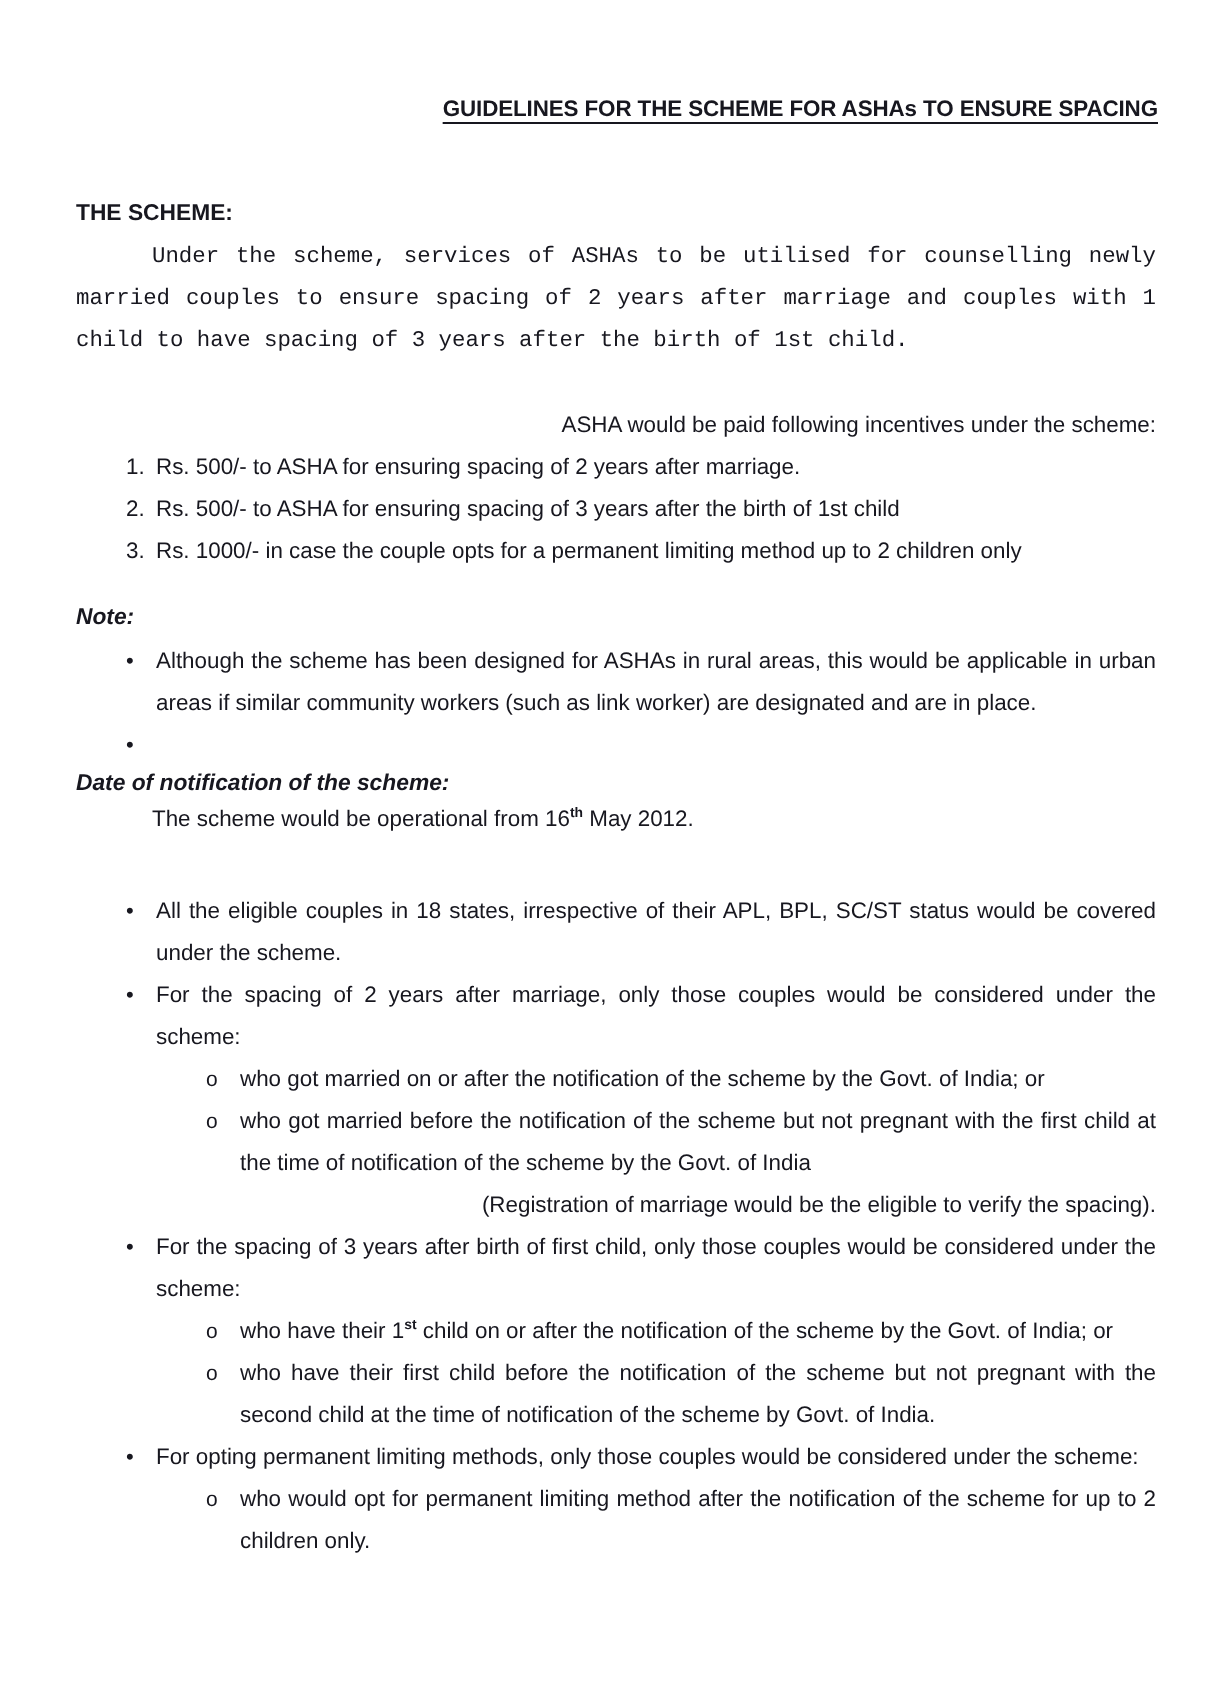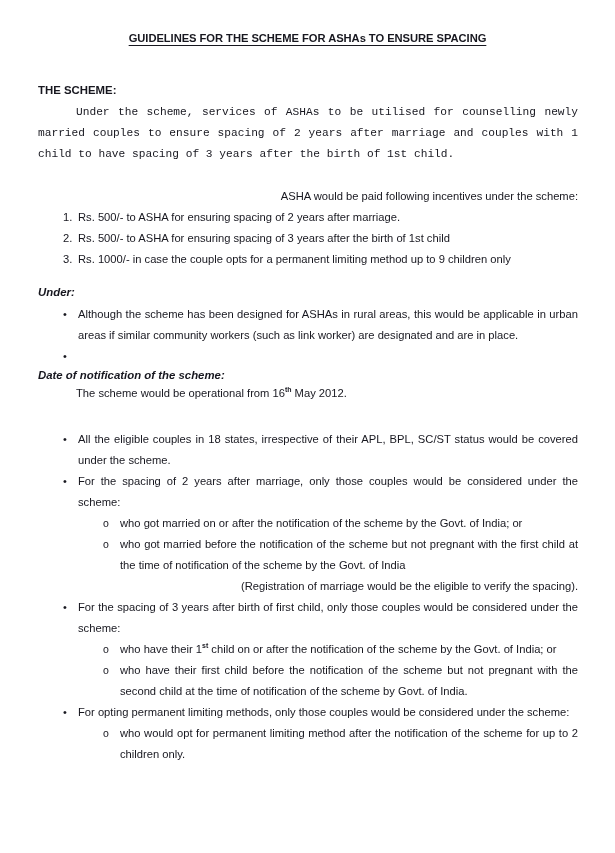--- a/index.html
+++ b/index.html
@@ -18,27 +18,27 @@
   .page {
     position: relative;
     width: 615px;
     height: 853px;
     box-sizing: border-box;
     padding: 0;
   }
 
   
   .doc-title {
-    text-align: center;
+    text-align: right;
     font-size: 11.2px;
     font-weight: bold;
     letter-spacing: -0.05px;
     text-decoration: underline;
     text-underline-offset: 2.5px;
-    margin: 31px 0 0 0;
+    margin: 48px 0 0 0;
     padding: 0 36px;
     line-height: 14px;
   }
 
   
   .body-wrap {
     margin: 0;
     padding: 16px 37px 0 38px;
   }
 
@@ -180,27 +180,27 @@
       <li>
         <span class="marker">1.</span>
         <span>Rs. 500/- to ASHA for ensuring spacing of 2 years after marriage.</span>
       </li>
       <li>
         <span class="marker">2.</span>
         <span>Rs. 500/- to ASHA for ensuring spacing of 3 years after the birth of 1st child</span>
       </li>
       <li>
         <span class="marker">3.</span>
-        <span>Rs. 1000/- in case the couple opts for a permanent limiting method up to 9 children only</span>
+        <span>Rs. 1000/- in case the couple opts for a permanent limiting method up to 2 children only</span>
       </li>
     </ol>
 
     <div class="spacer-md"></div>
 
-    <div class="heading italic">Under:</div>
+    <div class="heading italic">Note:</div>
     <div class="spacer-xs"></div>
     <ul class="bullet-list">
       <li>
         <span class="marker">•</span>
         <span>Although the scheme has been designed for ASHAs in rural areas, this would be applicable in urban areas if similar community workers (such as link worker) are designated and are in place.</span>
       </li>
       <li class="noj">
         <span class="marker">•</span>
       </li>
     </ul>

